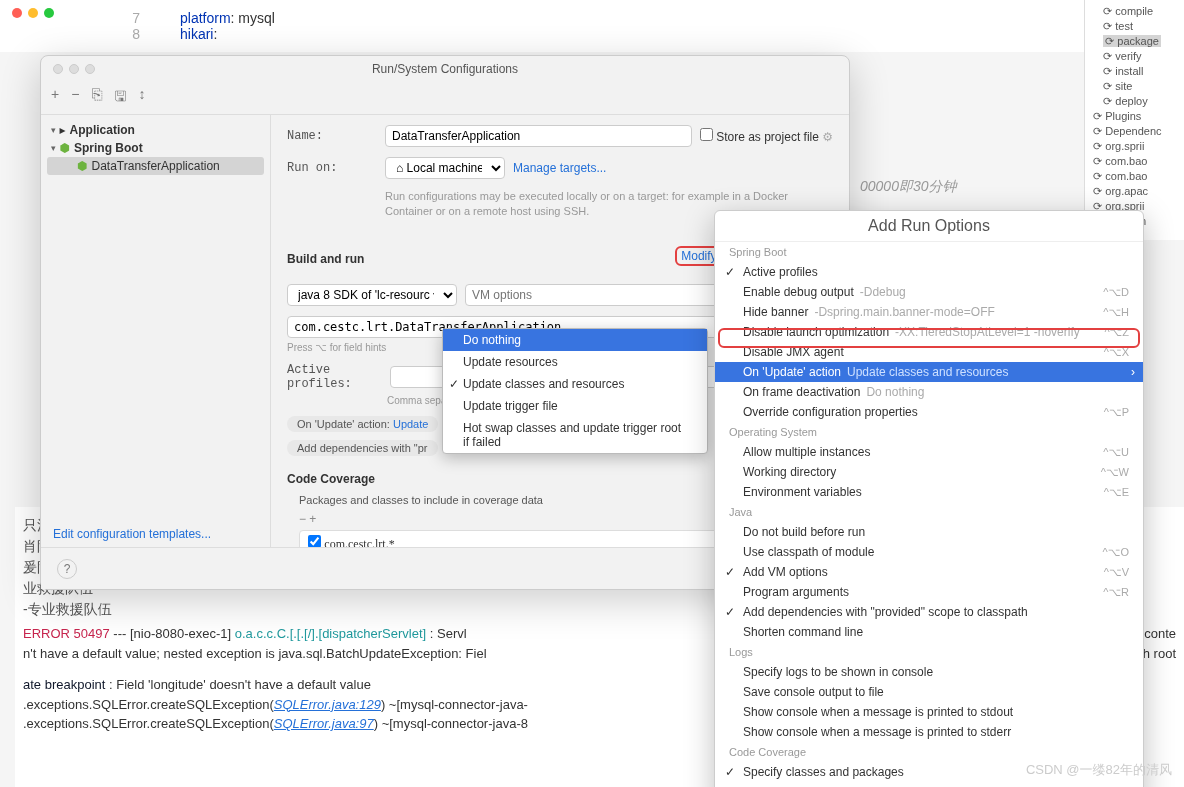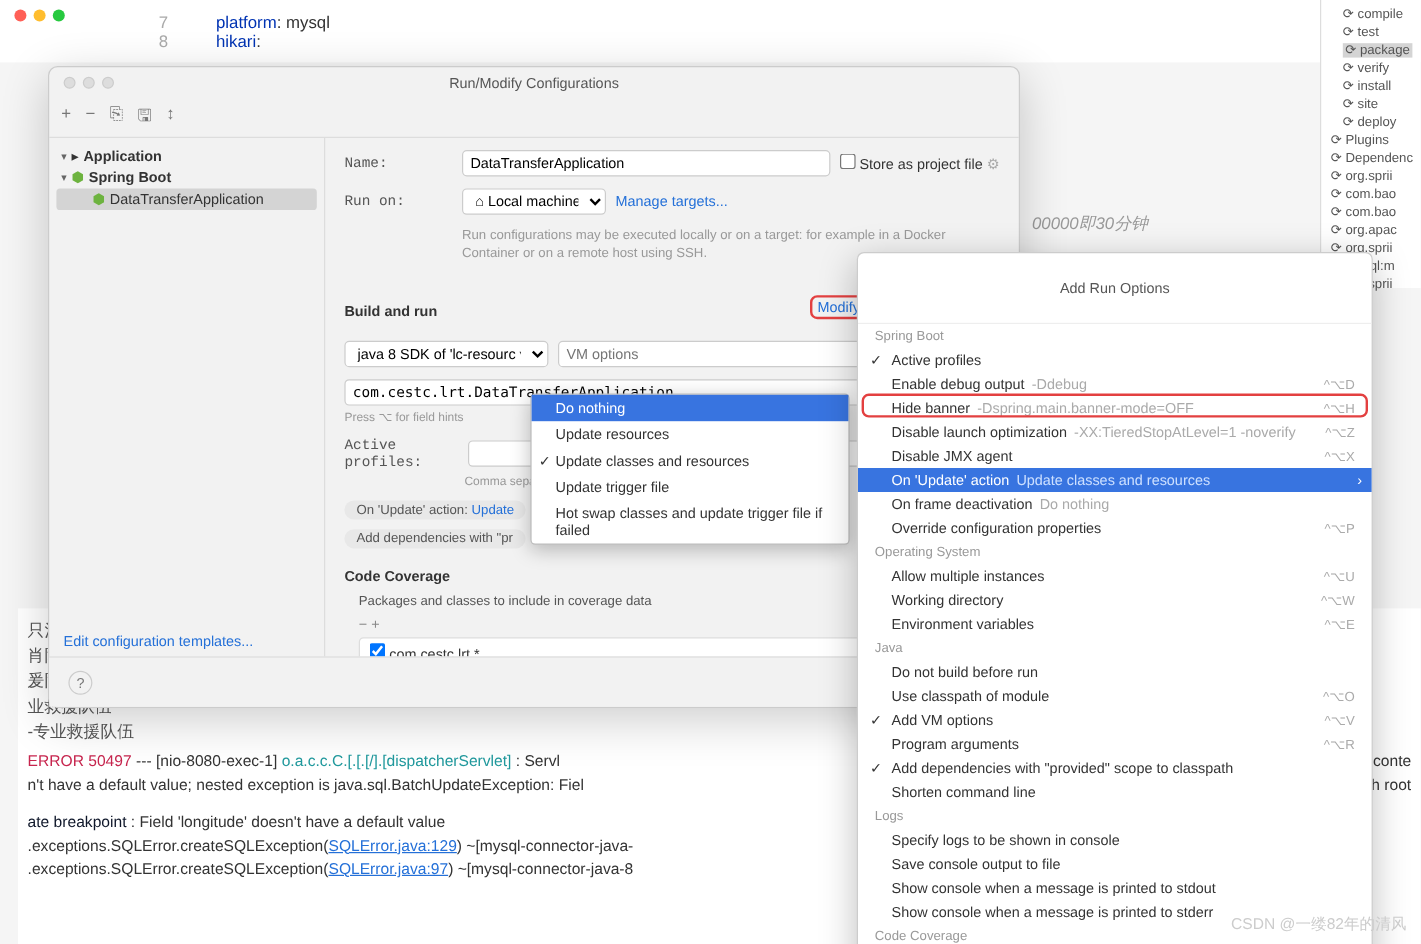--- a/index.html
+++ b/index.html
@@ -31,39 +31,39 @@
 .hint { color: #999; font-size: 11px; margin-left: 98px; line-height: 1.4; }
 .section-title { font-weight: 600; margin: 14px 0 8px; color: #333; }
 .modify-options { position: absolute; right: 55px; color: #2470d8; font-size: 12px; }
 .red-box { border: 2px solid #e34040; border-radius: 6px; padding: 1px 4px; }
 .dropdown-menu { position: absolute; top: 328px; left: 442px; width: 266px; background: #fff; border: 1px solid #bbb; border-radius: 4px; box-shadow: 0 4px 16px rgba(0,0,0,0.25); z-index: 10; }
 .dropdown-menu .ditem { padding: 4px 20px; font-size: 12px; position: relative; }
 .dropdown-menu .ditem.selected { background: #3874e0; color: #fff; }
 .dropdown-menu .ditem .check { position: absolute; left: 6px; }
 .red-outline { position: absolute; border: 2px solid #e34040; border-radius: 6px; pointer-events: none; }
 .side-panel { position: absolute; top: 210px; right: 40px; width: 430px; background: #fff; border: 1px solid #ccc; border-radius: 6px; box-shadow: 0 8px 30px rgba(0,0,0,0.25); z-index: 20; padding-bottom: 6px; }
-.side-panel-title { text-align: center; padding: 22px; font-size: 12px; color: #555; border-bottom: 1px solid #eee; }
+.side-panel-title { text-align: center; padding: 6px; font-size: 16px; color: #555; border-bottom: 1px solid #eee; }
 .side-section-label { color: #999; font-size: 11px; padding: 4px 14px; }
 .side-item { padding: 3px 14px 3px 28px; font-size: 12px; position: relative; display: flex; align-items: center; }
 .side-item .check { position: absolute; left: 10px; }
 .side-item .shortcut { margin-left: auto; color: #aaa; font-size: 11px; }
 .side-item .meta { color: #aaa; margin-left: 6px; }
 .side-item.highlighted { background: #3874e0; color: #fff; }
 .side-item.highlighted .meta, .side-item.highlighted .shortcut { color: #cde0ff; }
 .side-item.highlighted::after { content: "›"; position: absolute; right: 8px; color: #fff; }
 .footer { position: absolute; bottom: 0; left: 0; right: 0; height: 42px; border-top: 1px solid #ddd; display: flex; align-items: center; padding: 0 16px; gap: 10px; background: #f2f2f2; }
 .footer .help { width: 20px; height: 20px; border: 1px solid #ccc; border-radius: 50%; text-align: center; line-height: 18px; color: #777; }
 .btn { padding: 3px 16px; border: 1px solid #ccc; border-radius: 4px; background: #fff; font-size: 12px; }
 .link { color: #2470d8; }
-.right-tree { position: absolute; top: 0; right: 0; width: 84px; height: 240px; background: #fff; font-size: 11px; padding: 4px; border-left: 1px solid #ddd; }
+.right-tree { position: absolute; top: 0; right: 0; width: 100px; height: 240px; background: #fff; font-size: 11px; padding: 4px; border-left: 1px solid #ddd; }
 .rt-item { padding: 1px 0 1px 14px; color: #555; white-space: nowrap; overflow: hidden; }
 .console { position: absolute; bottom: 0; left: 15px; right: 0; height: 280px; background: #fff; font-family: Menlo, monospace; font-size: 13px; padding: 8px; line-height: 1.5; white-space: nowrap; overflow: hidden; }
 .console .err { color: #c7254e; }
 .console .cls { color: #20999d; }
-.console .link2 { color: #2470d8; text-decoration: underline; }
+.console .link2 { color: #2470d8; text-decoration: underline; font-style: italic; }
 .watermark { position: absolute; bottom: 8px; right: 12px; color: #ccc; font-size: 13px; z-index: 100; }
 .pill { background: #e8e8e8; border-radius: 10px; padding: 2px 10px; font-size: 11px; color: #555; display: inline-block; }
 .checkbox { width: 13px; height: 13px; }
 .bg-text { position: absolute; color: #999; font-size: 14px; }
 </style>
 </head>
 <body>
 
 <div class="bg-editor">
   <div class="traffic-lights">
@@ -123,21 +123,21 @@
   <div><span>.exceptions.SQLError.createSQLException(</span><span class="link2">SQLError.java:129</span><span>) ~[mysql-connector-java-</span></div>
   <div><span>.exceptions.SQLError.createSQLException(</span><span class="link2">SQLError.java:97</span><span>) ~[mysql-connector-java-8</span></div>
 </div>
 
 <div class="dialog">
   <div class="dialog-traffic">
       <span></span>
       <span></span>
       <span></span>
     </div>
-  <div class="dialog-title">Run/Modify Configurations</div>
+  <div class="dialog-title">Run/System Configurations</div>
   <div class="toolbar">
     <span>+</span>
     <span>−</span>
     <span>⎘</span>
     <span>🖫</span>
     <span>↕</span>
   </div>
   <div class="dialog-body">
     <div class="tree">
       <div class="tree-item">
@@ -191,40 +191,40 @@
         <span class="pill"><span>On 'Update' action:</span> <span class="link">Update</span></span>
       </div>
       <div style="margin-top:8px">
         <span class="pill">Add dependencies with "pr</span>
       </div>
 
       <div class="section-title" style="margin-top:16px">Code Coverage</div>
       <div style="color:#555;font-size:11px;margin-left:12px">Packages and classes to include in coverage data</div>
       <div style="margin:6px 0 0 12px;color:#888"><span>−</span> <span>+</span></div>
       <div style="border:1px solid #ddd;border-radius:4px;padding:4px 8px;margin:4px 12px;background:#fff">
-        <input type="checkbox" checked="" class="checkbox" style=""> <span style="font-family:Liberation Sans, sans-serif">com.cestc.lrt.*</span>
+        <input type="checkbox" checked="" class="checkbox" style=""> <span style="font-family:Liberation Serif, serif">com.cestc.lrt.*</span>
       </div>
     </div>
   </div>
 
   <div style="position:absolute;bottom:48px;left:12px" class="link">Edit configuration templates...</div>
 
   <div class="footer">
     <span class="help">?</span>
     <span style="flex:1"></span>
     <button class="btn">Cancel</button>
   </div>
 </div>
 
 <div class="dropdown-menu" id="dropdown">
     <div class="ditem selected">Do nothing</div>
     <div class="ditem">Update resources</div>
     <div class="ditem"><span class="check">✓</span>Update classes and resources</div>
     <div class="ditem">Update trigger file</div>
-    <div class="ditem">Hot swap classes and update trigger file if failed</div>
+    <div class="ditem">Hot swap classes and update trigger root if failed</div>
   </div>
 <div class="red-outline" style="top:360px; left:446px; width:210px; height:20px"></div>
 
 <div class="side-panel">
   <div class="side-panel-title">Add Run Options</div>
   <div id="side-sections">
       <div class="side-section-label">Spring Boot</div>
       <div class="side-item">
         <span class="check">✓</span>
         <span>Active profiles</span>

